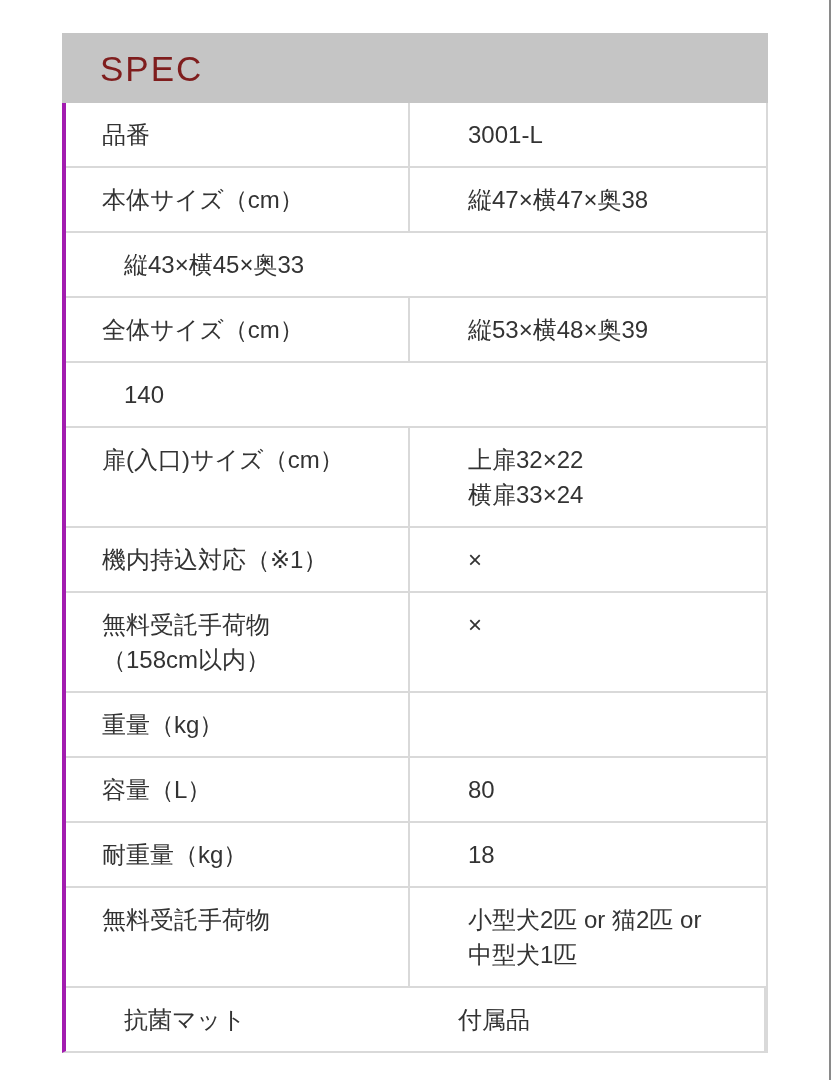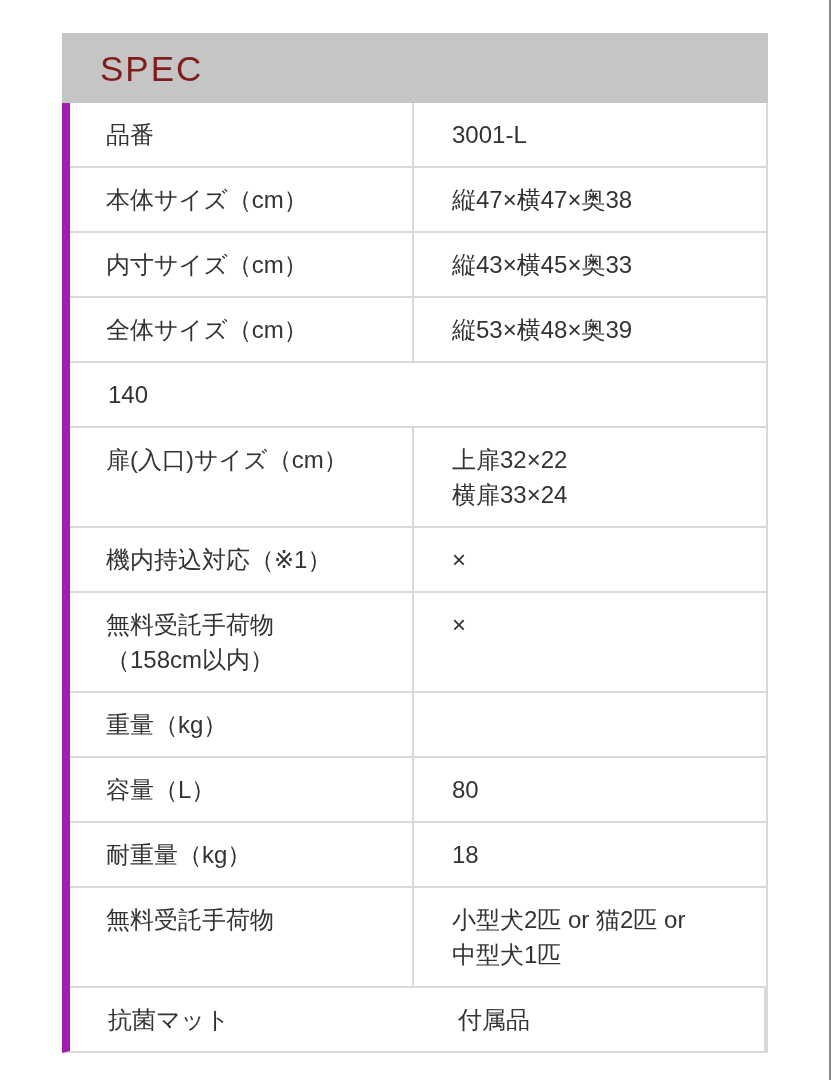--- a/index.html
+++ b/index.html
@@ -38,21 +38,21 @@
     box-sizing: border-box;
   }
   .spec-title {
     color: #7f1d1d;
     font-size: 35px;
     font-weight: 300;
     letter-spacing: 2px;
     line-height: 1;
   }
   .spec-rows {
-    border-left: 8px solid #a21caf;
+    border-left: 4px solid #a21caf;
     border-right: 2px solid #d9d9d9;
     border-bottom: 2px solid #d9d9d9;
     box-sizing: border-box;
     background: #ffffff;
   }
   .row {
     display: flex;
     align-items: stretch;
   }
   .row + .row {
@@ -66,40 +66,40 @@
     white-space: pre-line;
   }
   .cell.label {
     width: 344px;
     flex: 0 0 344px;
     border-right: 2px solid #d9d9d9;
   }
   .cell.value {
     flex: 1 1 auto;
     padding-left: 38px;
+    margin-left: 20px;
   }
 </style>
 </head>
 <body>
 
 <div class="spec-table">
   <div class="spec-header">
     <span class="spec-title">SPEC</span>
   </div>
   <div class="spec-rows">
       <div class="row">
         <div class="cell label">品番</div>
         <div class="cell value">3001-L</div>
       </div>
       <div class="row">
         <div class="cell label">本体サイズ（cm）</div>
         <div class="cell value">縦47×横47×奥38</div>
       </div>
       <div class="row">
-        <div class="cell label">内寸サイズ（cm）</div>
         <div class="cell value">縦43×横45×奥33</div>
       </div>
       <div class="row">
         <div class="cell label">全体サイズ（cm）</div>
         <div class="cell value">縦53×横48×奥39</div>
       </div>
       <div class="row">
         <div class="cell value">140</div>
       </div>
       <div class="row">

